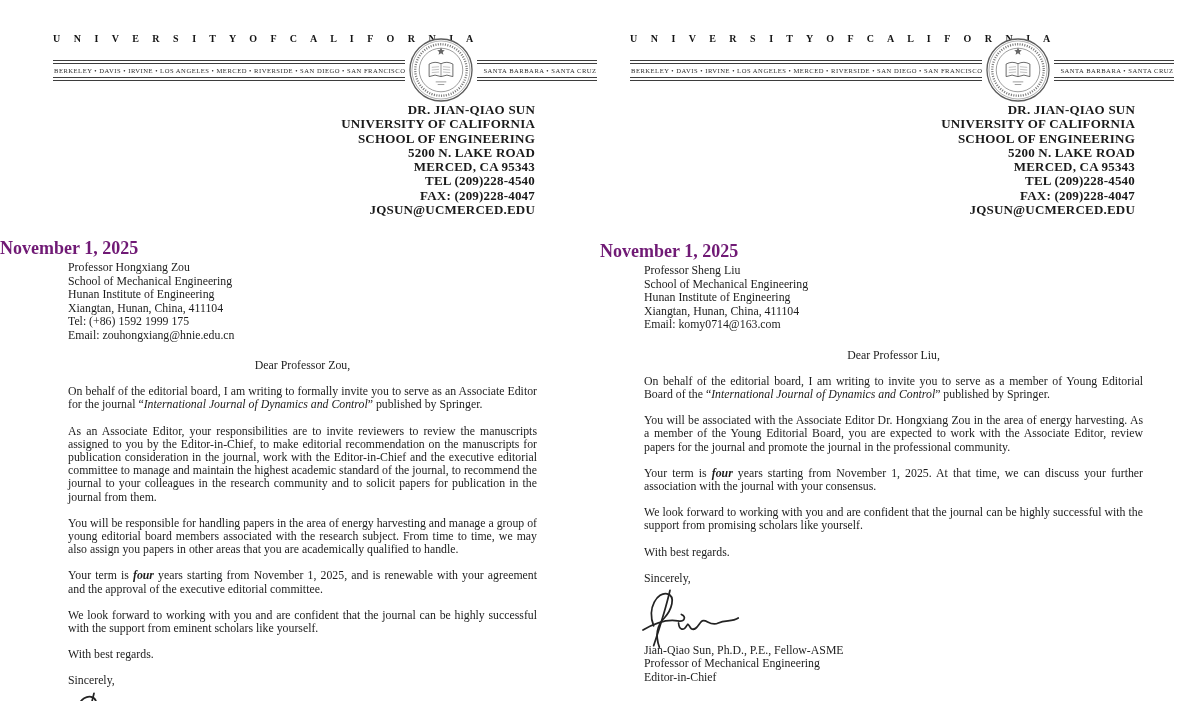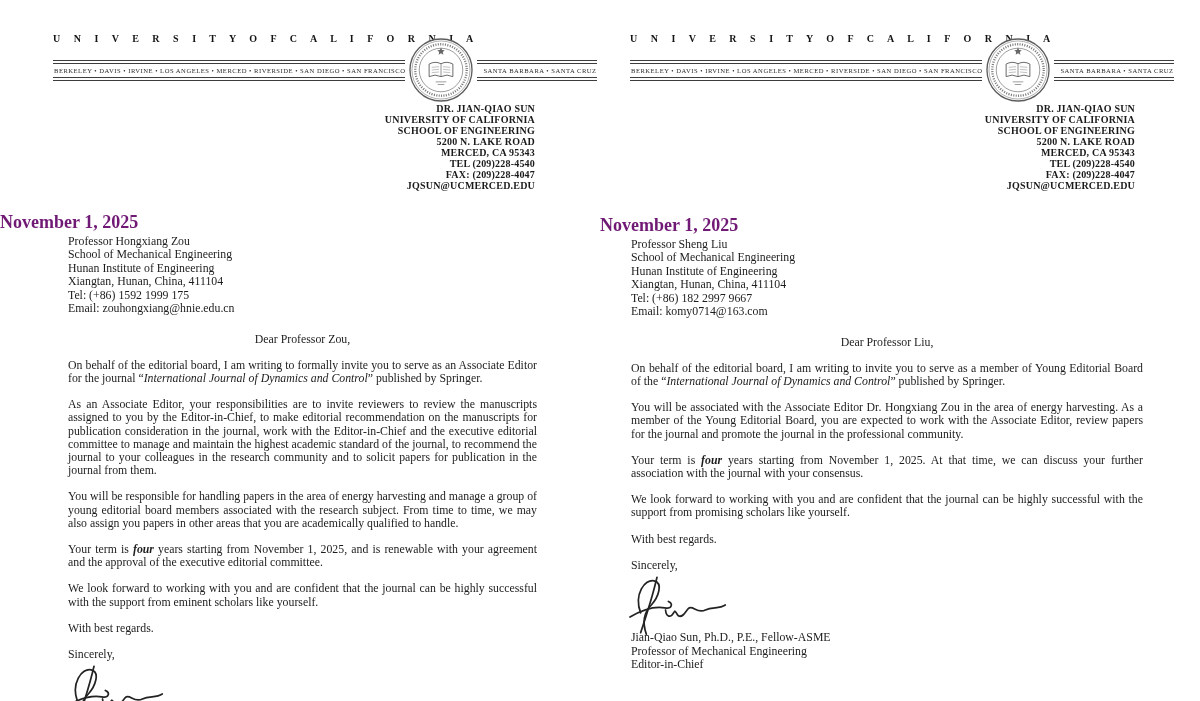--- a/index.html
+++ b/index.html
@@ -28,34 +28,34 @@
   .dline { height:4px; border-top:1px solid #3d3d3d; border-bottom:1px solid #3d3d3d; }
   .campuses {
     font-size:6.6px; letter-spacing:0.5px; color:#2b2b2b; padding:3px 0 3px 1px;
     white-space:nowrap; overflow:hidden;
   }
   .seg-right .campuses { padding-left:6px; }
   .seal { width:66px; height:66px; flex:0 0 66px; margin:0 3px; }
 
   
   .sender {
-    margin-top:21px; text-align:right; font-size:10px; font-weight:bold;
+    margin-top:21px; text-align:right; font-size:13px; font-weight:bold;
     line-height:1.1; letter-spacing:0.2px; color:#1a1a1a;
   }
   .l0 .sender { padding-right:65px; }
   .l1 .sender { padding-right:65px; }
   .sender span { display:block; }
   .date { font-size:18px; font-weight:bold; color:#701a75; }
   .l0 .date { margin-top:21px; padding-right:84px; }
   .l1 .date { margin-top:24px; padding-right:70px; }
 
   
   .body { font-size:11.8px; line-height:1.12; }
   .l0 .body { margin:2px 63px 0 68px; }
-  .l1 .body { margin:2px 57px 0 31px; }
+  .l1 .body { margin:2px 57px 0 44px; }
   .recipient { line-height:1.14; }
   .recipient span { display:block; }
   .salutation { margin-top:17px;text-align:center; }
   .para { margin-top:13px; text-align:justify; }
   .closing { margin-top:13px; }
   .signoff { margin-top:13px; }
   .emph { font-weight:bold; font-style:italic; }
   .jt { font-style:italic; }
 
   
@@ -198,21 +198,20 @@
     </div>
 
     <div class="date">November 1, 2025</div>
 
     <div class="body">
       <div class="recipient">
         <span>Professor Sheng Liu</span>
         <span>School of Mechanical Engineering</span>
         <span>Hunan Institute of Engineering</span>
         <span>Xiangtan, Hunan, China, 411104</span>
-        <span>Tel: (+86) 182 2997 9667</span>
         <span>Email: komy0714@163.com</span>
       </div>
 
       <div class="salutation">Dear Professor Liu,</div>
 
       <p class="para"><span>On behalf of the editorial board, I am writing to invite you to serve as a member of Young Editorial Board of the “</span><span class="jt">International Journal of Dynamics and Control</span><span>” published by Springer.</span></p>
 
       <p class="para">You will be associated with the Associate Editor Dr. Hongxiang Zou in the area of energy harvesting.  As a member of the Young Editorial Board, you are expected to work with the Associate Editor, review papers for the journal and promote the journal in the professional community.</p>
 
       <p class="para"><span>Your term is </span><span class="emph">four</span><span> years starting from November 1, 2025.  At that time, we can discuss your further association with the journal with your consensus.</span></p>

